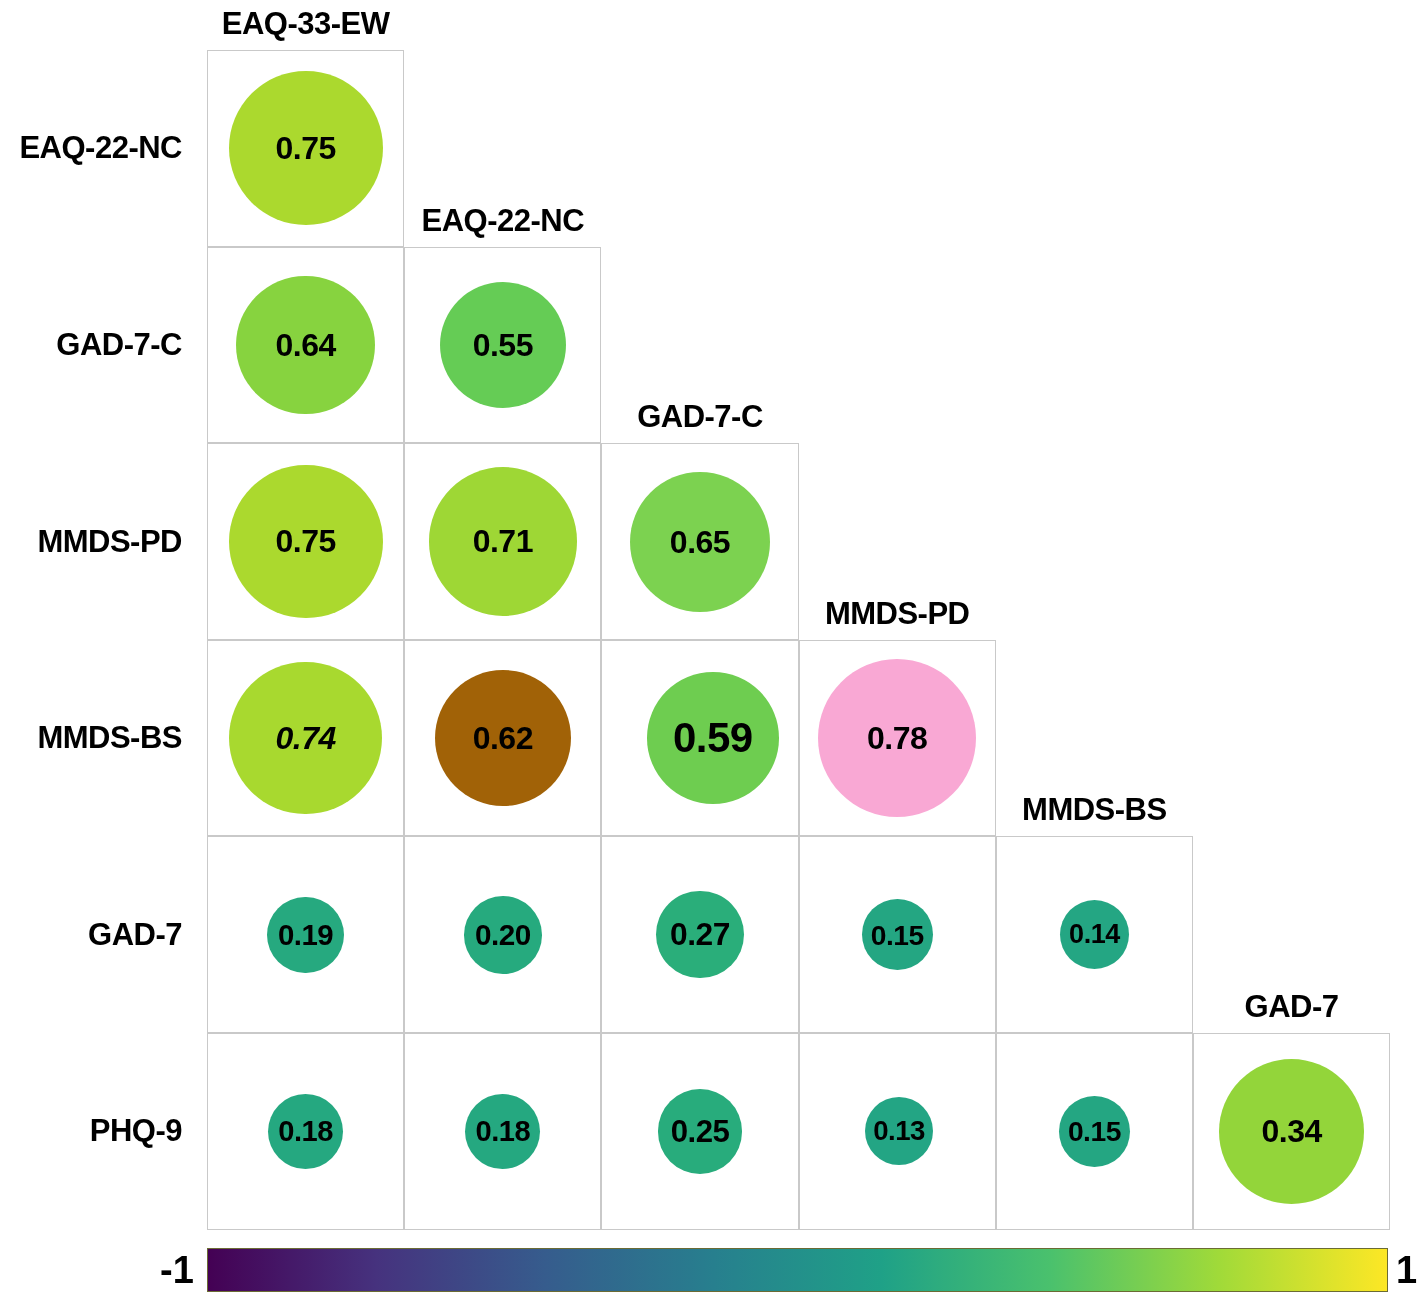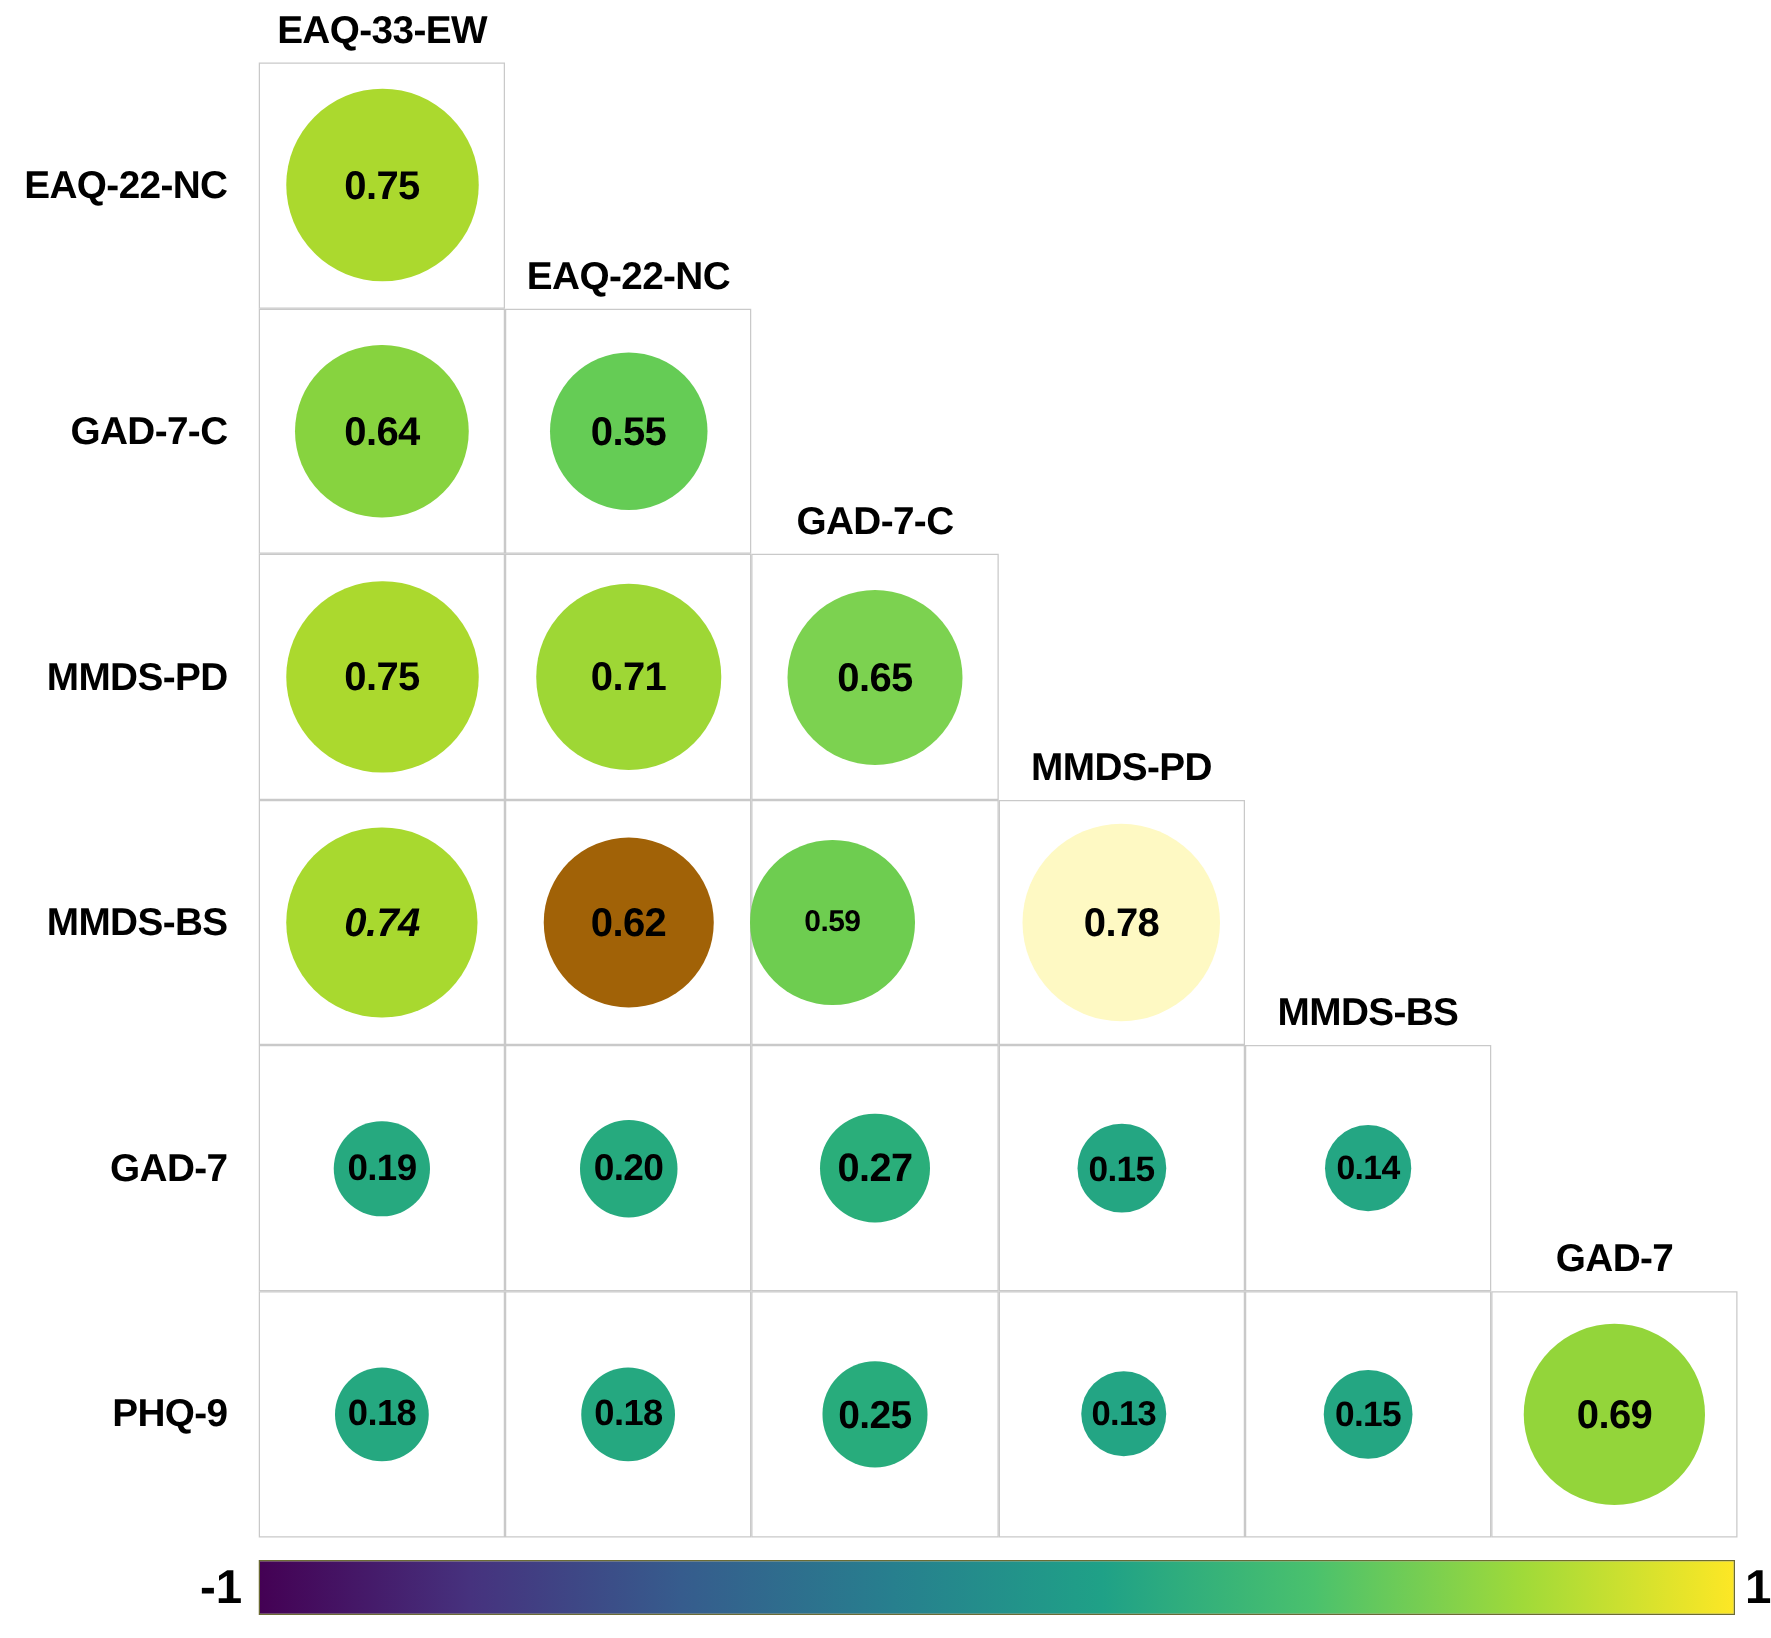--- a/index.html
+++ b/index.html
@@ -133,24 +133,24 @@
       </div>
       <div class="bubble" style="left: 630px; top: 471.5px; width: 140px; height: 140px; background: rgb(124, 210, 80); font-size: 32px;">
         <span>0.65</span>
       </div>
       <div class="bubble" style="left: 229.369px; top: 661.869px; width: 152.462px; height: 152.462px; background: rgb(168, 217, 47); font-size: 32px; font-style: italic;">
         <span>0.74</span>
       </div>
       <div class="bubble" style="left: 434.877px; top: 670.177px; width: 135.846px; height: 135.846px; background: #a16207; font-size: 32px; text-align: right;">
         <span>0.62</span>
       </div>
-      <div class="bubble" style="left: 600px; top: 672.254px; width: 131.692px; height: 131.692px; background: rgb(110, 205, 80); font-size: 24px; justify-content: center;">
+      <div class="bubble" style="left: 647px; top: 672.254px; width: 131.692px; height: 131.692px; background: rgb(110, 205, 80); font-size: 42px; justify-content: center;">
         <span>0.59</span>
       </div>
-      <div class="bubble" style="left: 818.2px; top: 659.1px; width: 158px; height: 158px; background: #fef9c3; font-size: 32px;">
+      <div class="bubble" style="left: 818.2px; top: 659.1px; width: 158px; height: 158px; background: #f9a8d4; font-size: 32px;">
         <span>0.78</span>
       </div>
       <div class="bubble" style="left: 267.446px; top: 896.546px; width: 76.3077px; height: 76.3077px; background: rgb(38, 169, 127); font-size: 29.4062px;">
         <span>0.19</span>
       </div>
       <div class="bubble" style="left: 463.954px; top: 895.854px; width: 77.6923px; height: 77.6923px; background: rgb(38, 170, 126); font-size: 29.7038px;">
         <span>0.20</span>
       </div>
       <div class="bubble" style="left: 656.308px; top: 891.008px; width: 87.3846px; height: 87.3846px; background: rgb(42, 174, 122); font-size: 31.7877px;">
         <span>0.27</span>
@@ -170,21 +170,21 @@
       <div class="bubble" style="left: 657.692px; top: 1088.99px; width: 84.6154px; height: 84.6154px; background: rgb(40, 172, 124); font-size: 31.1923px;">
         <span>0.25</span>
       </div>
       <div class="bubble" style="left: 865px; top: 1097.3px; width: 68px; height: 68px; background: rgb(35, 165, 132); font-size: 27.62px;">
         <span>0.13</span>
       </div>
       <div class="bubble" style="left: 1059.02px; top: 1095.92px; width: 70.7692px; height: 70.7692px; background: rgb(36, 166, 130); font-size: 28.2154px;">
         <span>0.15</span>
       </div>
       <div class="bubble" style="left: 1218.83px; top: 1058.53px; width: 145.538px; height: 145.538px; background: rgb(147, 213, 58); font-size: 32px;">
-        <span>0.69</span>
+        <span>0.34</span>
       </div>
     </div>
 
   <div class="colorbar" id="colorbar" style="left: 207px; top: 1248px; width: 1181px; height: 44px; background: linear-gradient(to right, rgb(68, 1, 84), rgb(70, 50, 126), rgb(54, 92, 141), rgb(39, 127, 142), rgb(31, 161, 135), rgb(74, 193, 109), rgb(160, 218, 57), rgb(253, 231, 37));"></div>
   <div class="cb-label" id="cb-min" style="left: 160px; top: 1251px;">-1</div>
   <div class="cb-label" id="cb-max" style="left: 1396px; top: 1251px;">1</div>
 
 </div>
 
 </body></html>

